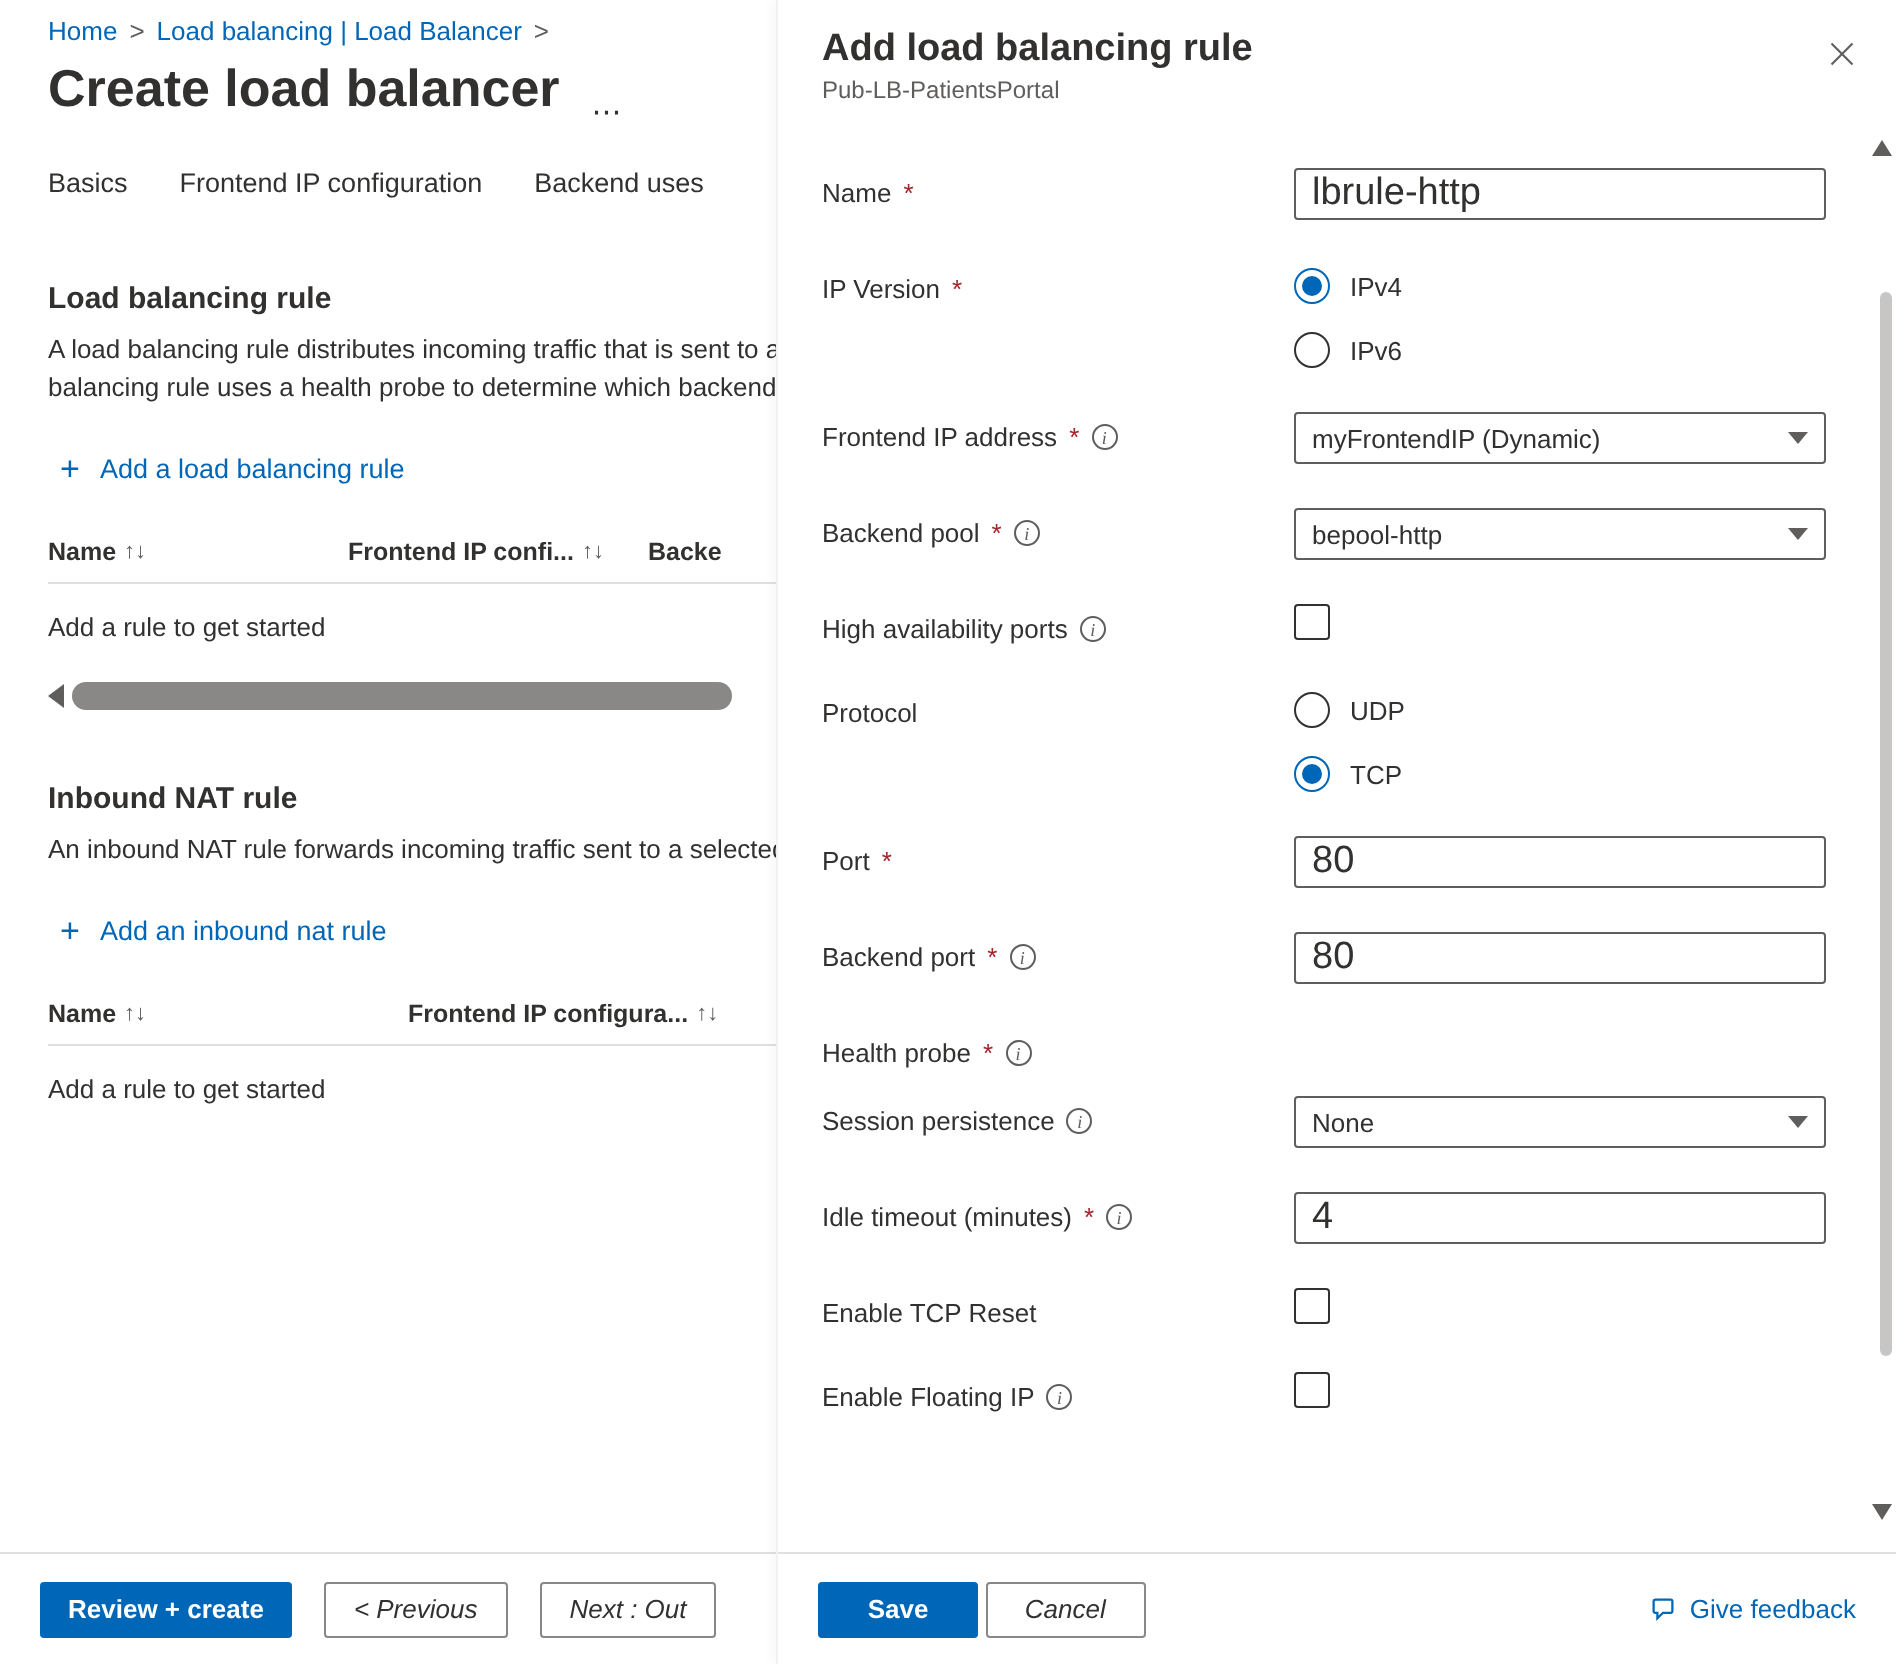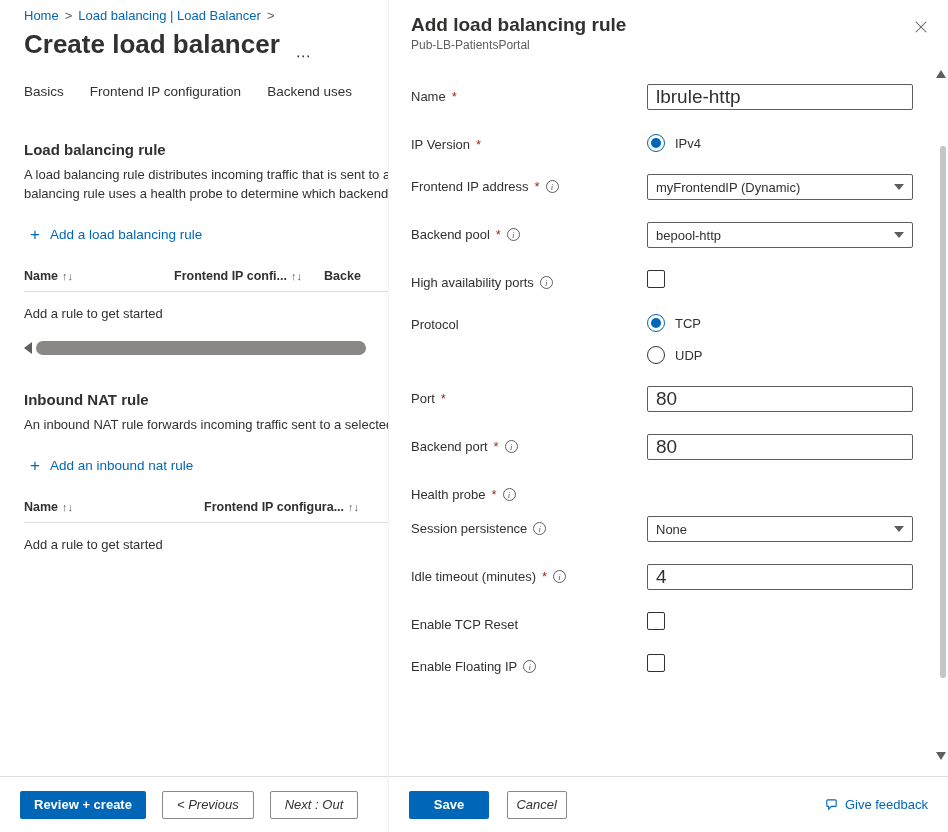--- a/index.html
+++ b/index.html
@@ -222,20 +222,24 @@
       <div class="form-label">
         <span>IP Version</span>
           <span class="req">*</span>
       </div>
       <div class="form-ctl">
         <div class="radio-group">
           <label class="radio-item">
             <span class="radio checked"></span>
             <span>IPv4</span>
           </label>
+          <label class="radio-item">
+            <span class="radio"></span>
+            <span>IPv6</span>
+          </label>
         </div>
       </div>
     </div>
 
     <div class="form-row">
       <div class="form-label">
         <span>Frontend IP address</span>
           <span class="req">*</span>
         <span class="info-icon">i</span>
       </div>
@@ -270,28 +274,28 @@
         <div class="chk"></div>
       </div>
     </div>
 
     <div class="form-row">
       <div class="form-label">
         <span>Protocol</span>
       </div>
       <div class="form-ctl">
         <div class="radio-group">
+          <label class="radio-item">
+            <span class="radio"></span>
+            <span>UDP</span>
+          </label>
           <label class="radio-item">
             <span class="radio checked"></span>
             <span>TCP</span>
           </label>
-          <label class="radio-item">
-            <span class="radio"></span>
-            <span>UDP</span>
-          </label>
         </div>
       </div>
     </div>
 
     <div class="form-row">
       <div class="form-label">
         <span>Port</span>
           <span class="req">*</span>
       </div>
       <div class="form-ctl">
@@ -359,21 +363,21 @@
       <div class="form-ctl">
         <div class="chk"></div>
       </div>
     </div>
 
   </div>
 
   <div class="blade-footer">
     <div>
       <button class="btn btn-primary" style="width:80px">Save</button>
-      <button class="btn btn-secondary" style="margin-left:14px;width:60px">Cancel</button>
+      <button class="btn btn-secondary" style="margin-left:0;width:80px">Cancel</button>
     </div>
     <div class="feedback">
       <svg viewBox="0 0 16 16" fill="none" stroke="#0067b8" stroke-width="1.2">
         <path d="M4 3 h8 a1 1 0 0 1 1 1 v5 a1 1 0 0 1 -1 1 h-4 l-3 3 v-3 h-1 a1 1 0 0 1 -1 -1 v-5 a1 1 0 0 1 1 -1 z"></path>
       </svg>
       <span>Give feedback</span>
     </div>
   </div>
 
   <div class="edge-scroll">

